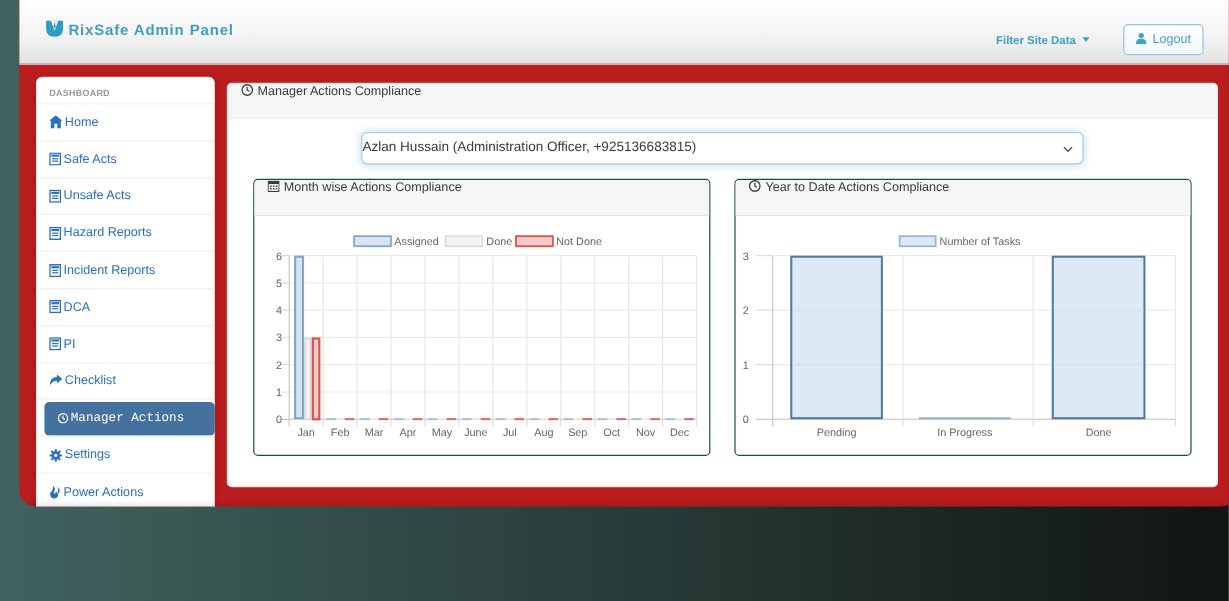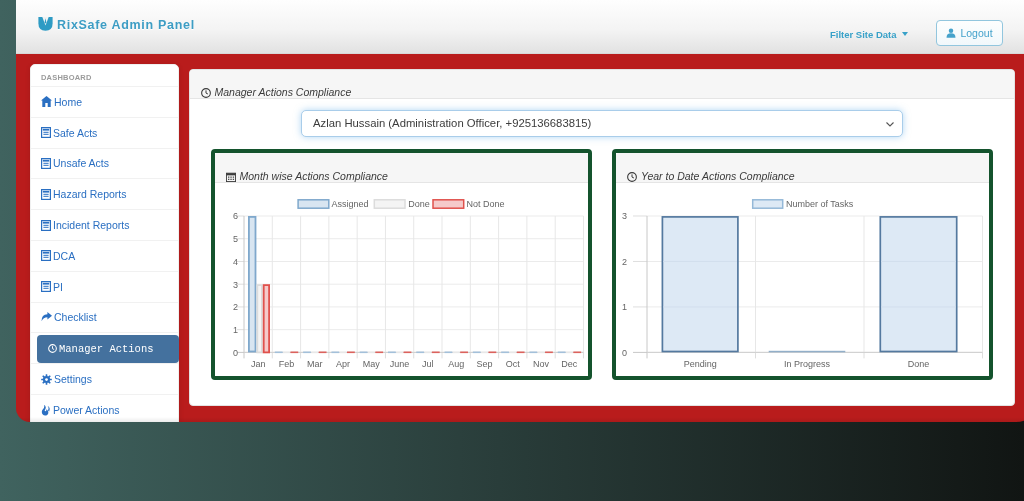--- a/index.html
+++ b/index.html
@@ -15,24 +15,24 @@
 .logout { position:absolute; left:920px; top:20px; width:67px; height:26px; border:1px solid #92c6de; border-radius:4px; background:linear-gradient(to bottom,#fdfefe,#f1f8fb); color:#45a2cb; font-size:10.5px; text-align:center; line-height:24px; }
 .sidebar { position:absolute; left:13.5px; top:64px; width:149px; height:422.5px; background:#fff; border:1px solid #f0f0f0; border-radius:5px; box-shadow:0 1px 5px rgba(0,0,0,0.12); }
 .dash { height:21px; padding:8px 0 0 10.5px; font-size:7.5px; font-weight:bold; color:#9b9b9b; letter-spacing:0.2px; }
 .nav { list-style:none; }
 .nav li { height:30.8px; border-top:1px solid #f1f1f1; color:#2a6fc2; font-size:10.5px; display:flex; align-items:center; padding-left:10.5px; position:relative; }
 .nav li svg { margin-right:2px; flex:none; }
 .nav li.sel { padding-left:0;font-family:Liberation Mono, monospace; }
 .pill { position:absolute; left:6px; top:1.2px; width:142px; height:28.4px; background:#44719e; border-radius:4px; color:#fff; display:flex; align-items:center; padding-left:11.5px; }
 .pill svg { margin-right:4px; }
 .maincard { position:absolute; left:172.5px; top:69px; width:826.5px; height:337px; border:1px solid #e3e3e3; border-radius:4px; background:#fff; }
-.cardhead { height:29px; background:#f6f6f6; border-bottom:1px solid #e5e5e5; border-radius:3px 3px 0 0; display:flex; align-items:flex-end; padding-left:11px; font-size:10.5px; color:#3b3b3b;font-style:italic; }
+.cardhead { height:29px; background:#f6f6f6; border-bottom:1px solid #e5e5e5; border-radius:3px 3px 0 0; display:flex; align-items:flex-start; padding-left:11px; font-size:10.5px; color:#3b3b3b; }
 .cardhead svg { margin-right:4px; }
-.selectbox { position:absolute; left:285px; top:109.5px; width:602px; height:27.5px; border:1px solid #a9cdea; border-radius:5px; background:#fff; font-size:11.3px; color:#3c3c3c; line-height:25.5px; padding-left:11px; box-shadow:0 0 7px rgba(102,175,233,0.5); white-space:nowrap; }
-.subcard { position:absolute; border:4px solid #14532d; border-radius:4px; background:#fff; }
+.selectbox { position:absolute; left:285px; top:109.5px; width:602px; height:27.5px; border:1px solid #a9cdea; border-radius:5px; background:#fff; font-size:11.3px; color:#3c3c3c; line-height:25.5px; box-shadow:0 0 7px rgba(102,175,233,0.5); white-space:nowrap; }
+.subcard { position:absolute; border:1px solid #14532d; border-radius:4px; background:#fff; }
 .subcard .cardhead { height:30px; }
 svg.chart { display:block; }
 svg.chart text { font-family:"Liberation Sans", sans-serif; font-size:9px; fill:#656565; }
 svg.chart line { stroke-width:1; }
 </style>
 </head>
 <body>
 <div class="page">
   <div class="topbar">
     <svg class="logoicon" width="15" height="14" viewBox="0 0 15 14">

